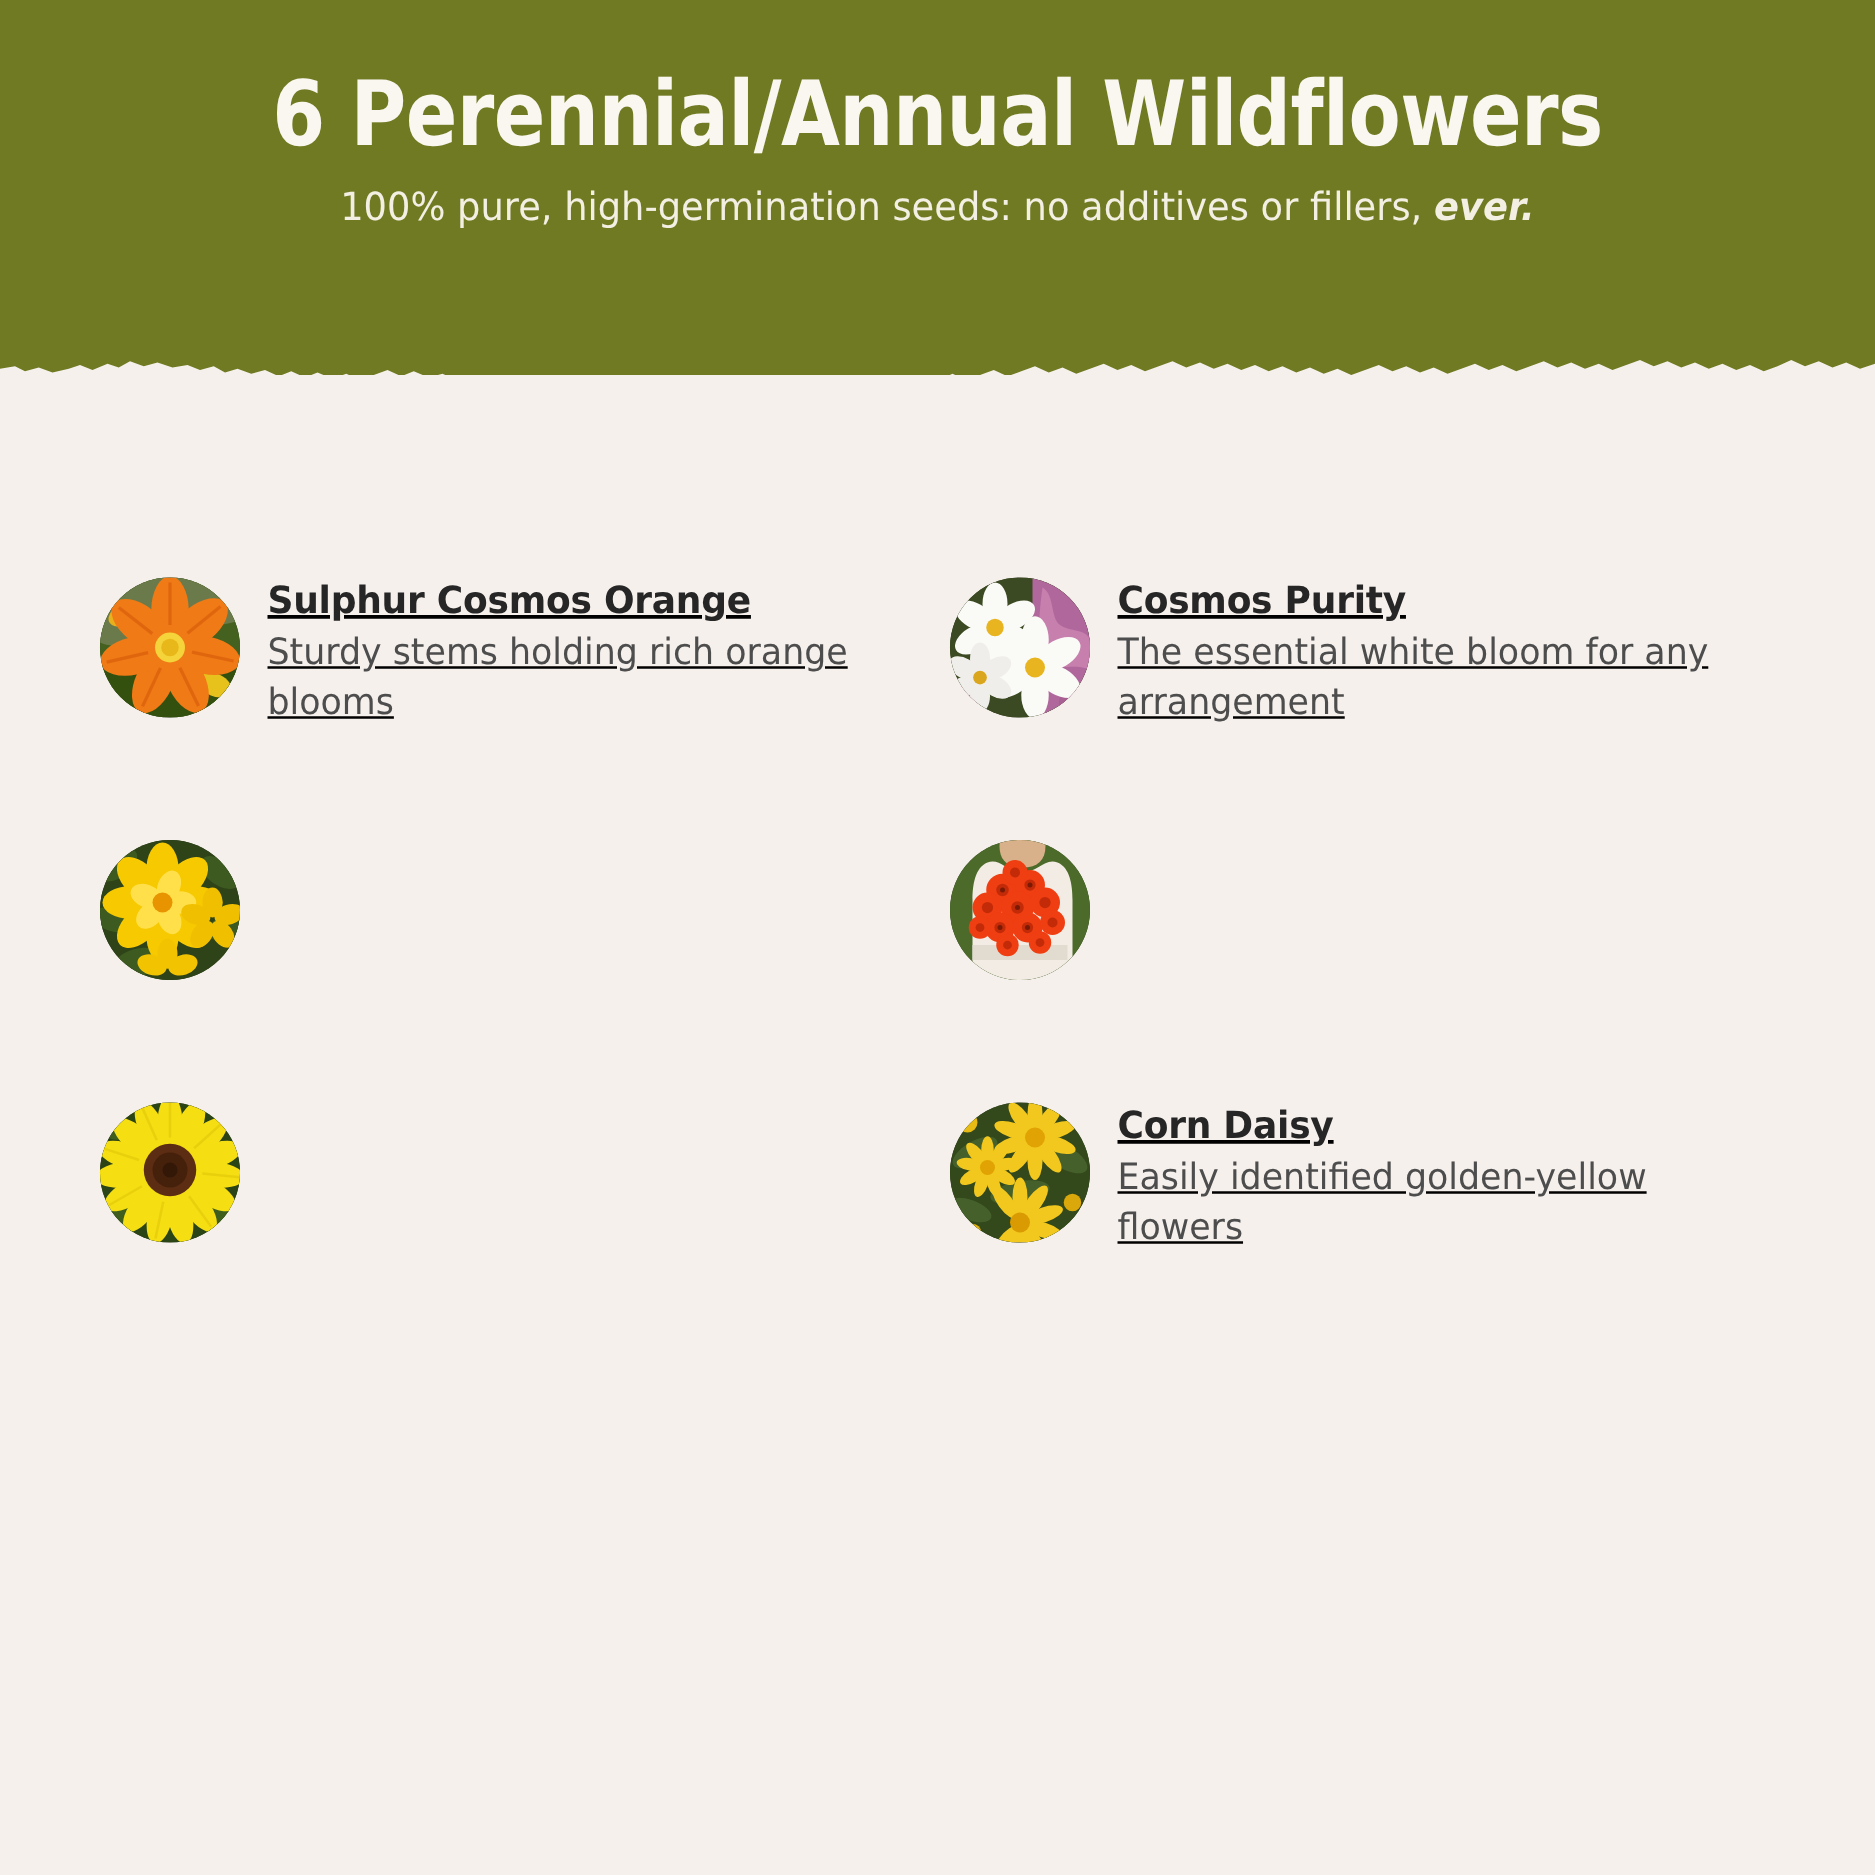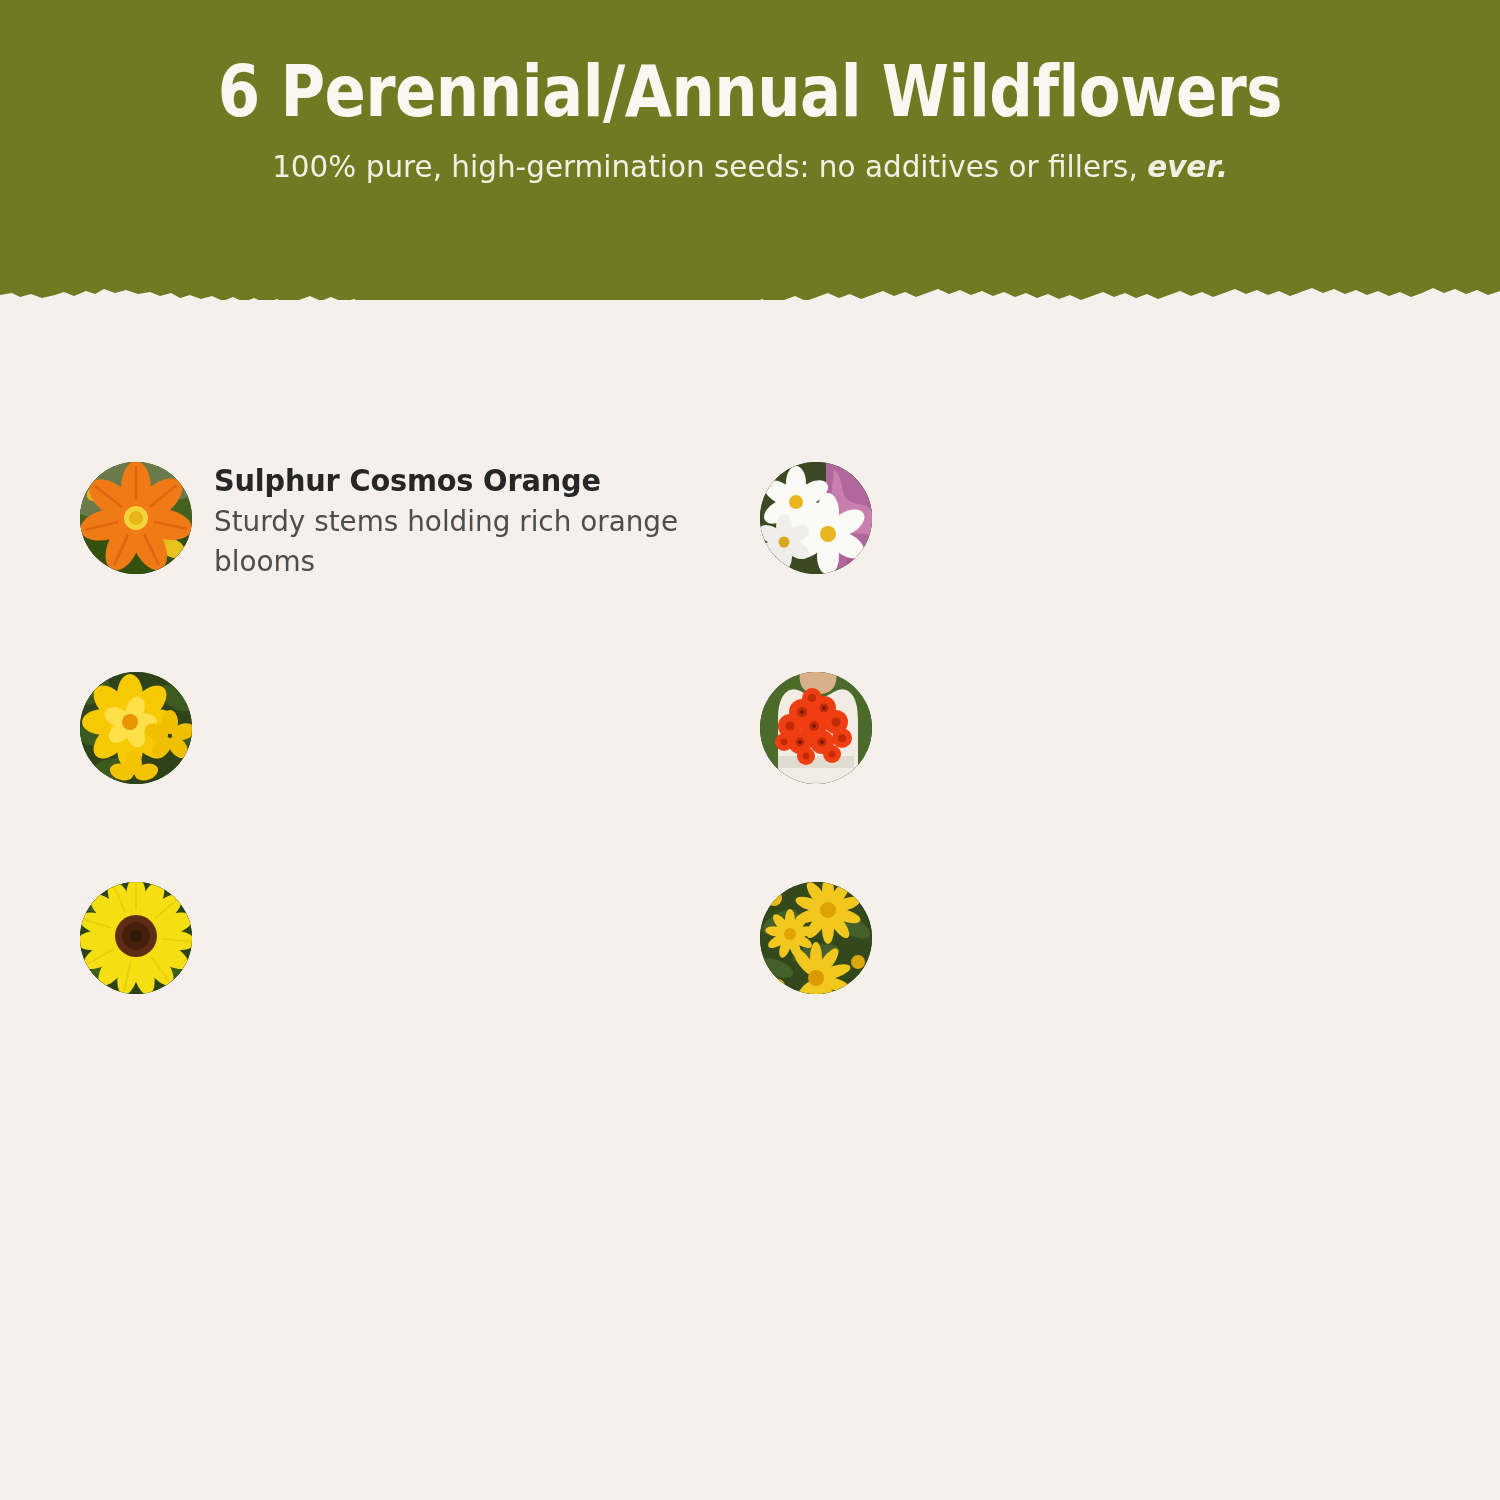--- a/index.html
+++ b/index.html
@@ -106,20 +106,21 @@
   }
   .feature-thumb svg {
     display: block;
     width: 112px;
     height: 112px;
   }
   .feature-text {
     padding-left: 22px;
     padding-top: 22px;
     max-width: 530px;
+    text-decoration: underline;
   }
   .feature-title {
     margin: 0;
     font-size: 30px;
     font-weight: 700;
     color: #262626;
     line-height: 1.28;
     font-family: "DejaVu Sans", sans-serif;
     letter-spacing: -0.2px;
     transform: scaleX(0.96);
@@ -240,20 +241,24 @@
             <ellipse cx="0" cy="-15" rx="8" ry="13"></ellipse>
             <ellipse cx="0" cy="-15" rx="8" ry="13" transform="rotate(60)"></ellipse>
             <ellipse cx="0" cy="-15" rx="8" ry="13" transform="rotate(120)"></ellipse>
             <ellipse cx="0" cy="-15" rx="8" ry="13" transform="rotate(180)"></ellipse>
             <ellipse cx="0" cy="-15" rx="8" ry="13" transform="rotate(240)"></ellipse>
             <ellipse cx="0" cy="-15" rx="8" ry="13" transform="rotate(300)"></ellipse>
           </g>
           <circle cx="0" cy="0" r="5.5" fill="#d9a61d"></circle>
         </g>
       </svg>
+    </div>
+    <div class="feature-text">
+      <p class="feature-title">Cosmos Purity</p>
+      <p class="feature-desc">The essential white bloom for any arrangement</p>
     </div>
   </div>
 
   <div class="feature-item">
     <div class="feature-thumb">
       <svg viewBox="0 0 112 112">
         <rect width="112" height="112" fill="#2e4318"></rect>
         <g fill="#3d5a20">
           <ellipse cx="14" cy="20" rx="18" ry="10" transform="rotate(-35 14 20)"></ellipse>
           <ellipse cx="96" cy="26" rx="18" ry="10" transform="rotate(35 96 26)"></ellipse>
@@ -442,15 +447,19 @@
             <ellipse cx="0" cy="-20" rx="6" ry="16" transform="rotate(216)"></ellipse>
             <ellipse cx="0" cy="-20" rx="6" ry="16" transform="rotate(324)"></ellipse>
           </g>
           <circle cx="0" cy="0" r="8" fill="#d99a02"></circle>
         </g>
         <circle cx="14" cy="16" r="8" fill="#e8bb14"></circle>
         <circle cx="98" cy="80" r="7" fill="#dba80b"></circle>
         <circle cx="18" cy="104" r="7" fill="#e3b210"></circle>
       </svg>
     </div>
+    <div class="feature-text">
+      <p class="feature-title">Corn Daisy</p>
+      <p class="feature-desc">Easily identified golden-yellow flowers</p>
+    </div>
   </div>
 
 </div>
 
 </body></html>

